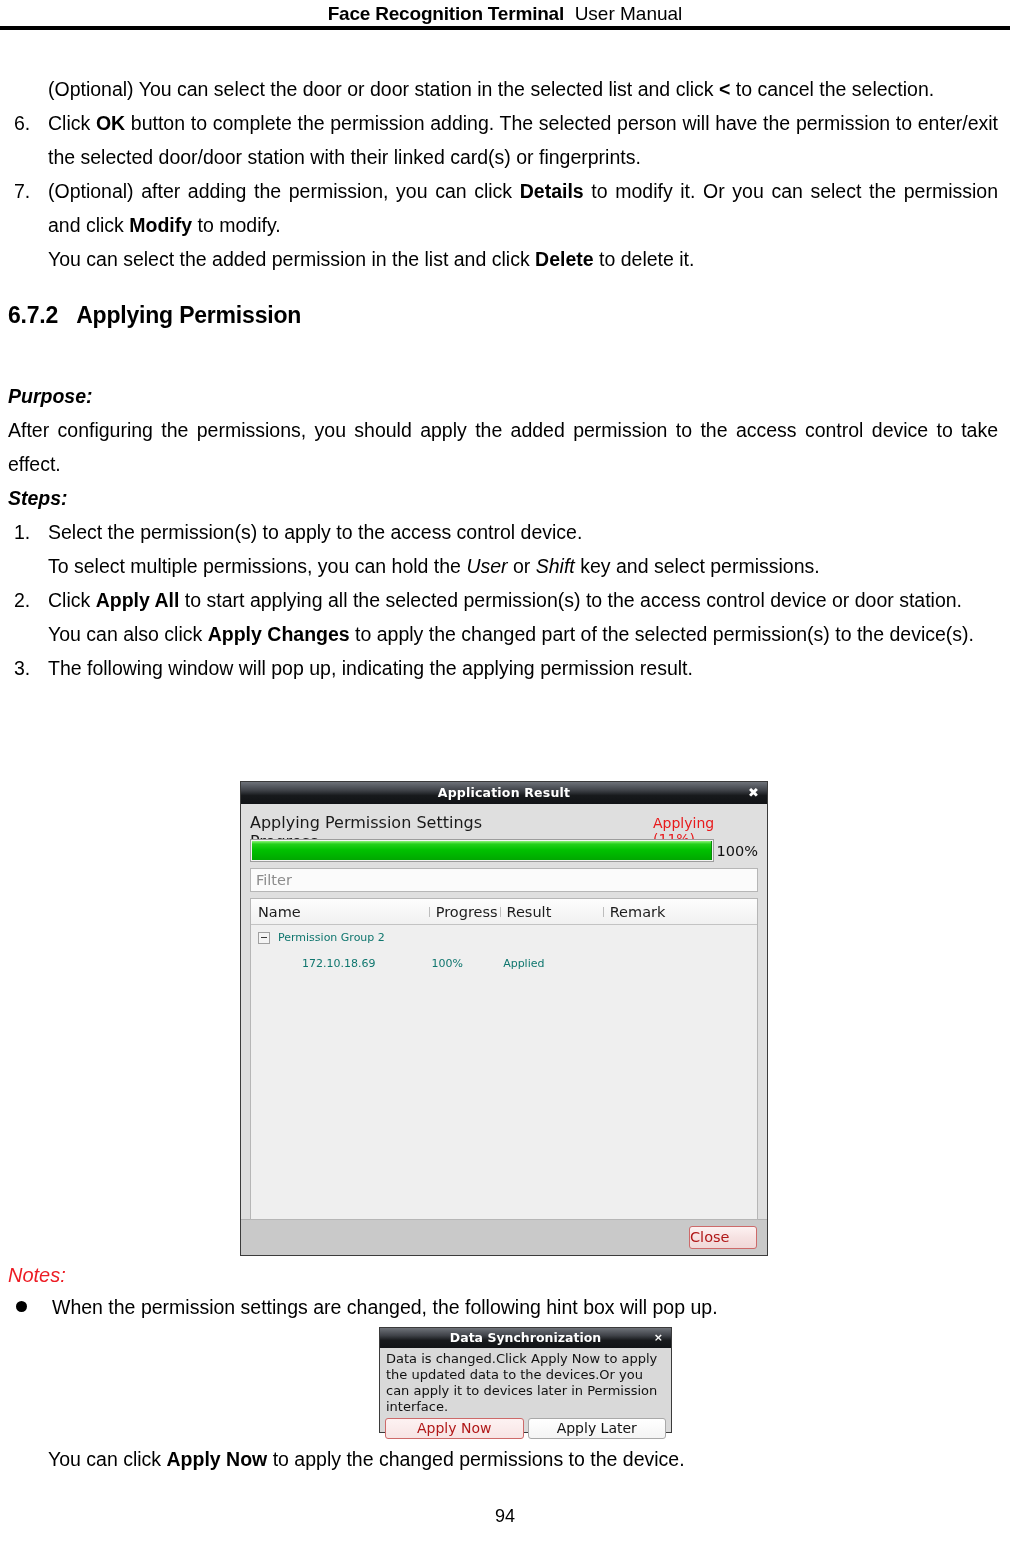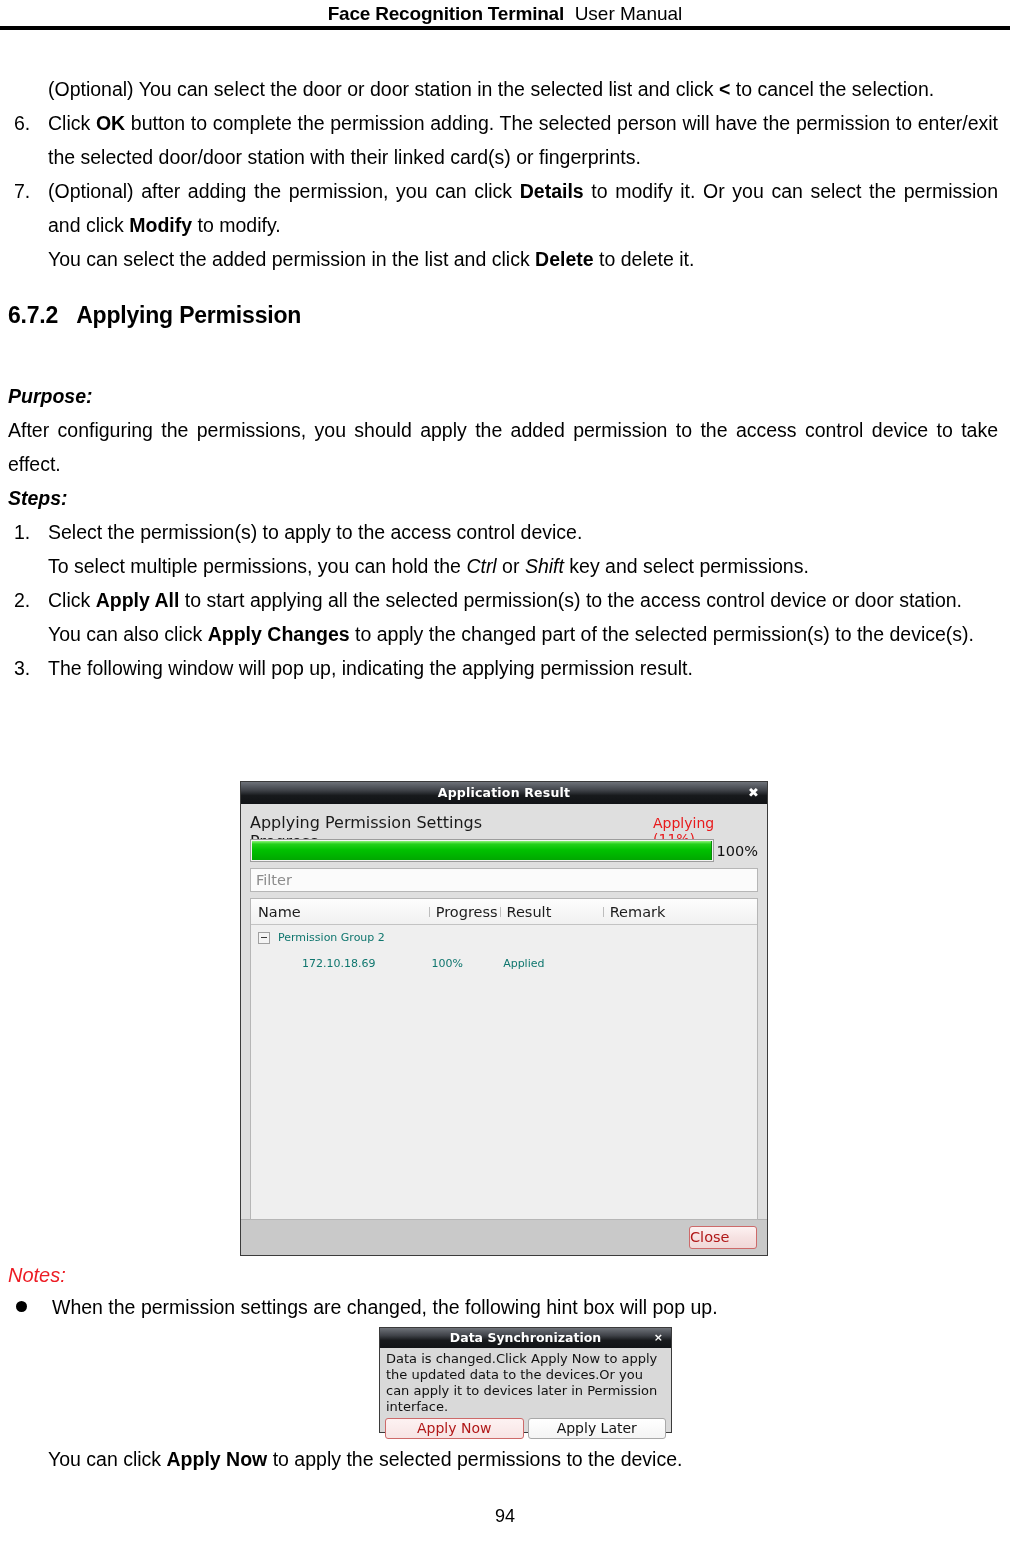--- a/index.html
+++ b/index.html
@@ -428,21 +428,21 @@
 
   <div style="height:42px"></div>
 
   <div class="purpose-label">Purpose:</div>
   <div class="ind-para" style="margin-left:0">After configuring the permissions, you should apply the added permission to the access control device to take effect.</div>
   <div class="steps-label">Steps:</div>
 
   <div class="numitem nojust">
     <span class="num">1.</span><span>Select the permission(s) to apply to the access control device.</span>
   </div>
-  <div class="subline"><span>To select multiple permissions, you can hold the </span><i>Ctrl</i><span> or </span><i>Shift</i><span> key and select permissions.</span></div>
+  <div class="subline"><span>To select multiple permissions, you can hold the </span><i>User</i><span> or </span><i>Shift</i><span> key and select permissions.</span></div>
 
   <div class="numitem nojust">
     <span class="num">2.</span><span>Click </span><b>Apply All</b><span> to start applying all the selected permission(s) to the access control device or door station.</span>
   </div>
   <div class="subline"><span>You can also click </span><b>Apply Changes</b><span> to apply the changed part of the selected permission(s) to the device(s).</span></div>
 
   <div class="numitem nojust">
     <span class="num">3.</span><span>The following window will pop up, indicating the applying permission result.</span>
   </div>
 </div>
@@ -512,16 +512,16 @@
     <span class="sync-close-x">×</span>
   </div>
   <div class="sync-body">Data is changed.Click Apply Now to apply the updated data to the devices.Or you can apply it to devices later in Permission interface.</div>
   <div class="sync-buttons">
     <div class="sync-btn primary">Apply Now</div>
     <div class="sync-btn secondary">Apply Later</div>
   </div>
 </div>
 
 <div style="position:absolute; left:48px; top:1443px; width:954px; font-size:19.5px; line-height:32px;">
-  <span>You can click </span><b>Apply Now</b><span> to apply the selected permissions to the device.</span>
+  <span>You can click </span><b>Apply Now</b><span> to apply the changed permissions to the device.</span>
 </div>
 
 <div class="page-number">94</div>
 
 </body></html>

